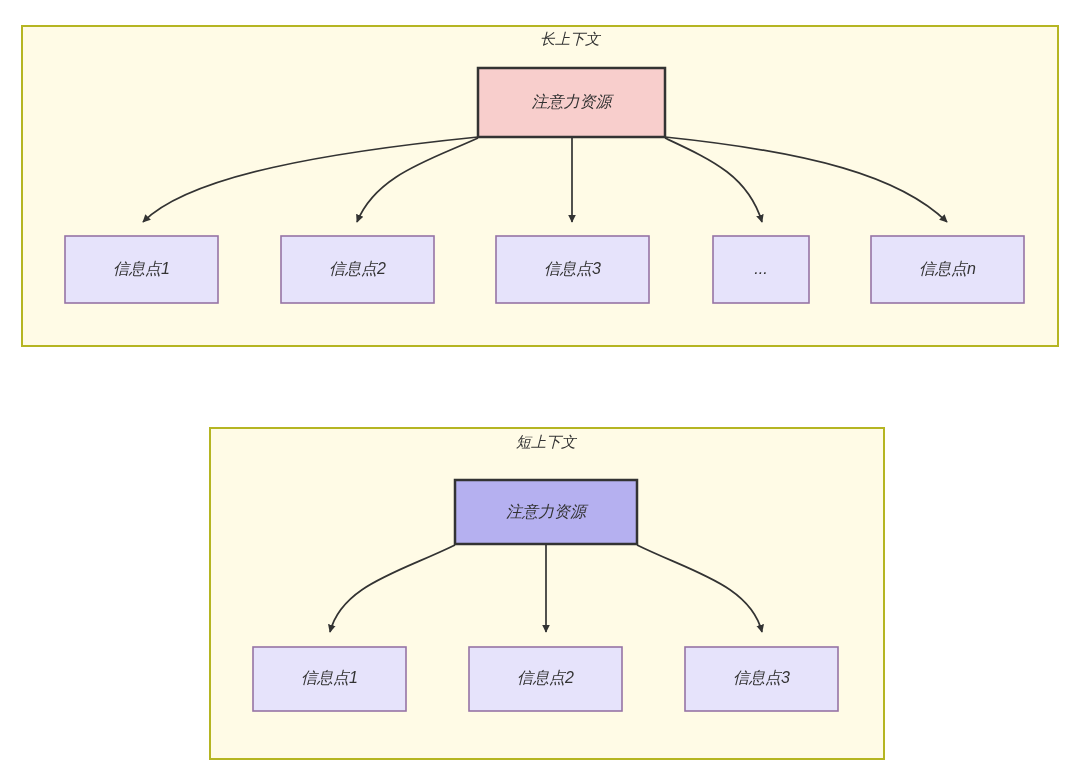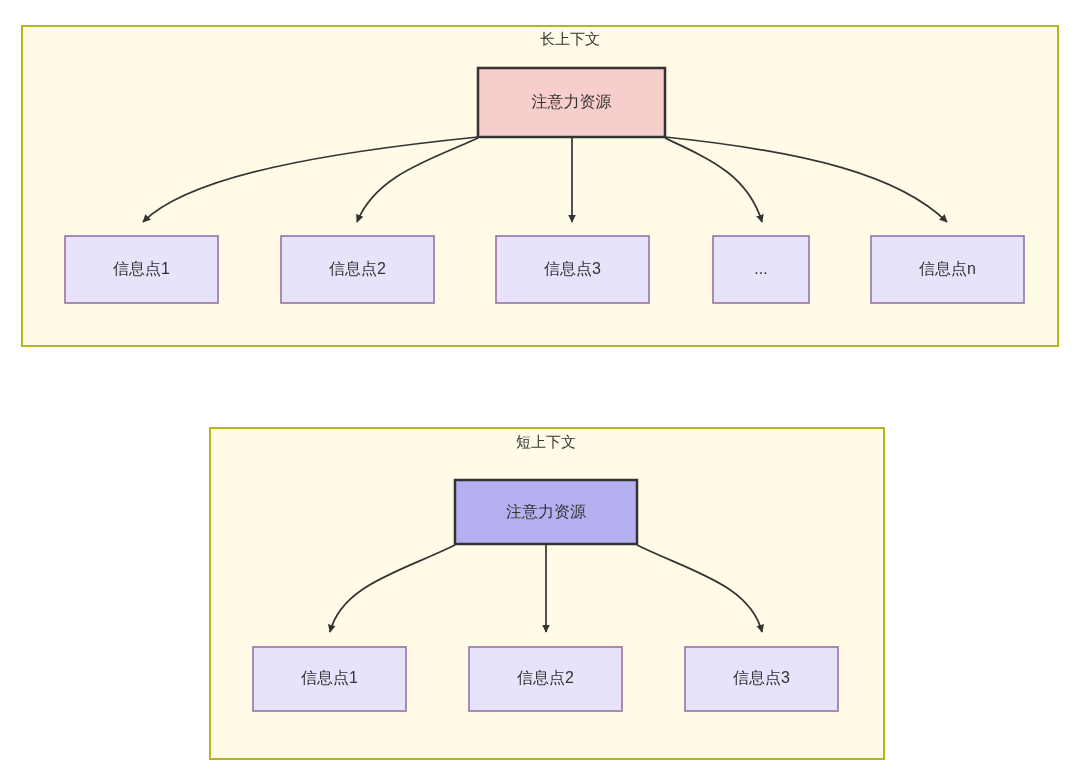--- a/index.html
+++ b/index.html
@@ -14,20 +14,21 @@
     position: relative;
     font-family: "Liberation Sans", "DejaVu Sans", sans-serif;
     overflow: hidden;
   }
   #canvas {
     position: absolute;
     left: 0;
     top: 0;
     width: 1080px;
     height: 774px;
+    font-style: italic;
   }
   .diagram-svg {
     display: block;
   }
   text {
     font-family: "Liberation Sans", "DejaVu Sans", sans-serif;
     fill: #333333;
     dominant-baseline: middle;
   }
   .group-label {

